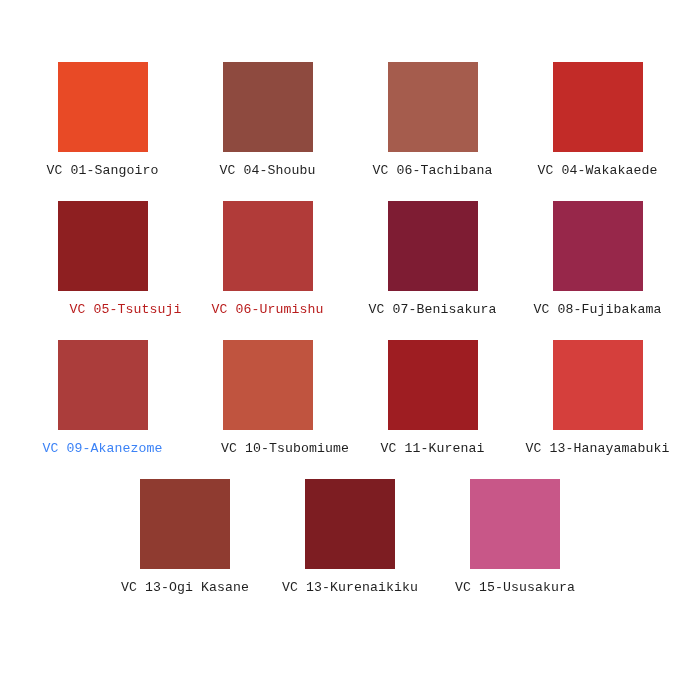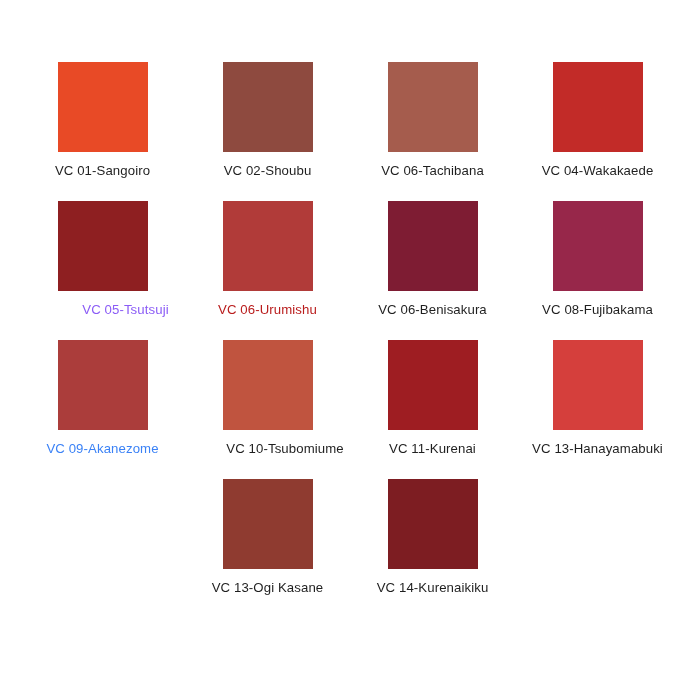--- a/index.html
+++ b/index.html
@@ -26,20 +26,21 @@
     align-items: center;
   }
 
   .swatch-row {
     display: flex;
     flex-direction: row;
     justify-content: center;
     align-items: flex-start;
     width: 700px;
     margin-bottom: 22px;
+    font-family: Liberation Mono, monospace;
   }
 
   .swatch-cell {
     width: 165px;
     display: flex;
     flex-direction: column;
     align-items: center;
   }
 
   .swatch-chip {
@@ -64,44 +65,44 @@
 
 <div class="palette-sheet">
 
   <div class="swatch-row">
     <div class="swatch-cell">
       <div class="swatch-chip" style="background: rgb(232, 74, 38);"></div>
       <div class="swatch-label" style="color: rgb(31, 31, 31);">VC 01-Sangoiro</div>
     </div>
     <div class="swatch-cell">
       <div class="swatch-chip" style="background: rgb(142, 74, 63);"></div>
-      <div class="swatch-label" style="color: rgb(31, 31, 31);">VC 02-Shoubu</div>
+      <div class="swatch-label" style="color: rgb(31, 31, 31);">VC 04-Shoubu</div>
     </div>
     <div class="swatch-cell">
       <div class="swatch-chip" style="background: rgb(165, 92, 77);"></div>
       <div class="swatch-label" style="color: rgb(31, 31, 31);">VC 06-Tachibana</div>
     </div>
     <div class="swatch-cell">
       <div class="swatch-chip" style="background: rgb(194, 43, 40);"></div>
       <div class="swatch-label" style="color: rgb(31, 31, 31);">VC 04-Wakakaede</div>
     </div>
   </div>
 
   <div class="swatch-row">
     <div class="swatch-cell">
       <div class="swatch-chip" style="background: rgb(142, 31, 33);"></div>
-      <div class="swatch-label" style="color: #8b5cf6; margin-left: 46px;">VC 05-Tsutsuji</div>
+      <div class="swatch-label" style="color: #b91c1c; margin-left: 46px;">VC 05-Tsutsuji</div>
     </div>
     <div class="swatch-cell">
       <div class="swatch-chip" style="background: rgb(177, 59, 57);"></div>
       <div class="swatch-label" style="color: #b91c1c;">VC 06-Urumishu</div>
     </div>
     <div class="swatch-cell">
       <div class="swatch-chip" style="background: rgb(126, 28, 51);"></div>
-      <div class="swatch-label" style="color: rgb(31, 31, 31);">VC 06-Benisakura</div>
+      <div class="swatch-label" style="color: rgb(31, 31, 31);">VC 07-Benisakura</div>
     </div>
     <div class="swatch-cell">
       <div class="swatch-chip" style="background: rgb(151, 39, 74);"></div>
       <div class="swatch-label" style="color: rgb(31, 31, 31);">VC 08-Fujibakama</div>
     </div>
   </div>
 
   <div class="swatch-row">
     <div class="swatch-cell">
       <div class="swatch-chip" style="background: rgb(171, 61, 59);"></div>
@@ -121,17 +122,21 @@
     </div>
   </div>
 
   <div class="swatch-row">
     <div class="swatch-cell">
       <div class="swatch-chip" style="background: rgb(143, 59, 48);"></div>
       <div class="swatch-label" style="color: rgb(31, 31, 31);">VC 13-Ogi Kasane</div>
     </div>
     <div class="swatch-cell">
       <div class="swatch-chip" style="background: rgb(125, 29, 34);"></div>
-      <div class="swatch-label" style="color: rgb(31, 31, 31);">VC 14-Kurenaikiku</div>
+      <div class="swatch-label" style="color: rgb(31, 31, 31);">VC 13-Kurenaikiku</div>
+    </div>
+    <div class="swatch-cell">
+      <div class="swatch-chip" style="background: rgb(200, 87, 136);"></div>
+      <div class="swatch-label" style="color: rgb(31, 31, 31);">VC 15-Ususakura</div>
     </div>
   </div>
 
 </div>
 
 </body></html>

